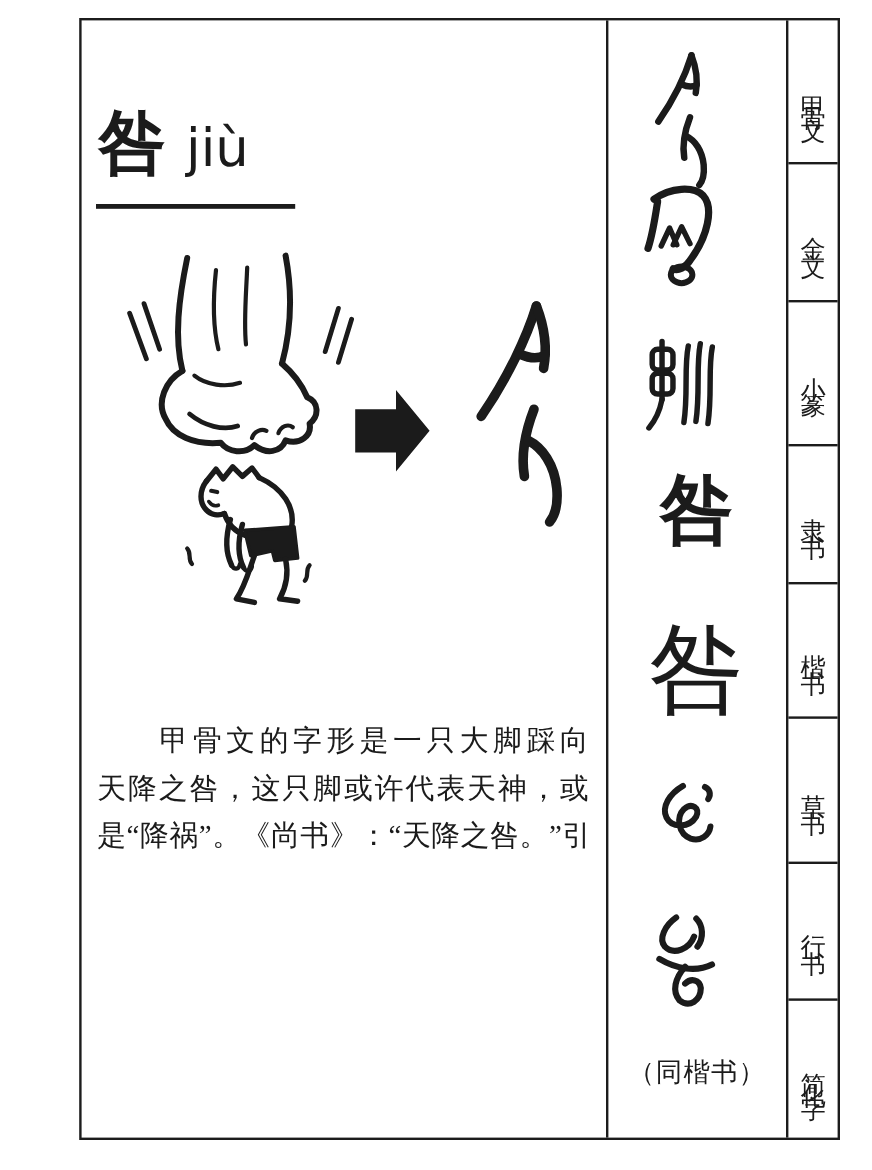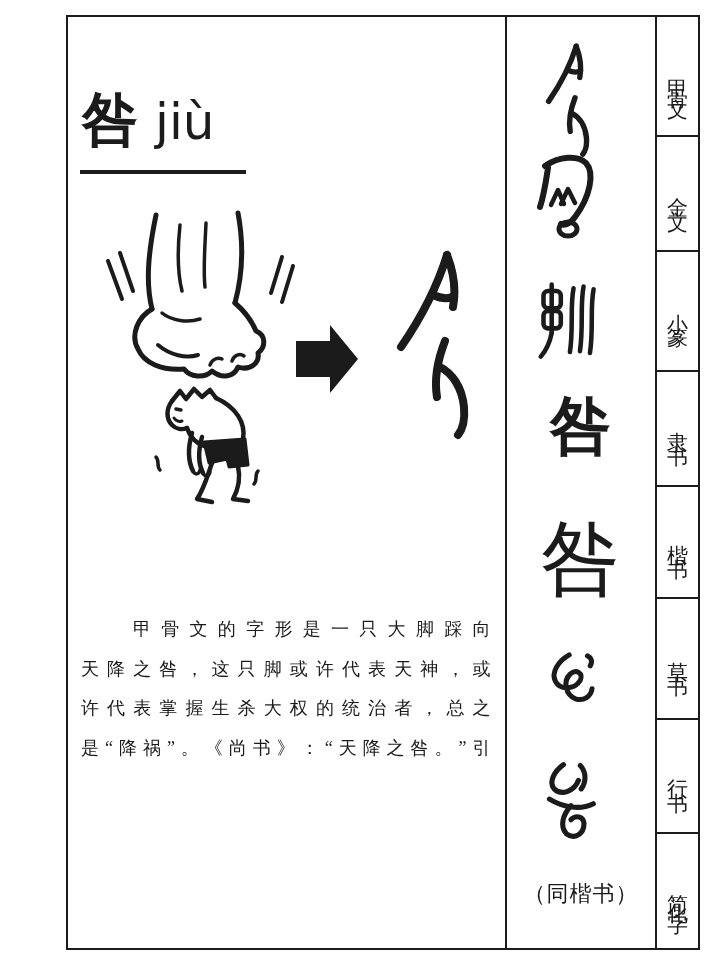--- a/index.html
+++ b/index.html
@@ -4,27 +4,27 @@
 <style>
   html,body{margin:0;padding:0;background:#f6f6f4;}
   .page{position:relative;width:727px;height:975px;background:#ffffff;
         font-family:"Liberation Serif","DejaVu Serif",serif;color:#1b1b1b;overflow:hidden;}
   .frame{position:absolute;left:66px;top:15px;width:634px;height:935px;
          border:2.5px solid #1c1c1c;box-sizing:border-box;display:flex;}
   
   .main{width:437px;position:relative;box-sizing:border-box;}
   .headword-row{position:absolute;left:14px;top:74px;display:flex;align-items:baseline;}
   .hw{font-size:57px;font-weight:600;line-height:1;}
-  .py{font-size:50px;margin-left:16px;font-family:"DejaVu Sans","Liberation Sans",sans-serif;line-height:1;}
+  .py{font-size:44px;margin-left:16px;font-family:"DejaVu Sans","Liberation Sans",sans-serif;line-height:1;}
   .hw-underline{position:absolute;left:12px;top:153px;width:166px;height:3.5px;background:#1c1c1c;}
   .illu{position:absolute;left:24px;top:192px;}
   .arrow{position:absolute;left:226px;top:306px;}
   .bigglyph{position:absolute;left:316px;top:228px;}
-  .para{position:absolute;left:13px;top:582px;width:410px;font-size:18px;line-height:39.5px;
-        letter-spacing:0.5px;margin-top:11px;}
+  .para{position:absolute;left:13px;top:582px;width:410px;font-size:24px;line-height:39.5px;
+        letter-spacing:0.5px;}
   .pline{text-align:justify;text-align-last:justify;white-space:nowrap;}
   .pline.indent{padding-left:52px;box-sizing:border-box;}
   
   .scripts{width:150px;border-left:2px solid #1c1c1c;position:relative;box-sizing:border-box;}
   .g{position:absolute;}
   .gtext{position:absolute;left:0;right:0;text-align:center;line-height:1;}
   .g-clerical{top:378px;font-size:62px;font-weight:700;}
   .g-regular{top:502px;font-size:80px;font-weight:500;}
   .g-note{top:866px;font-size:22px;letter-spacing:1px;}
   
@@ -96,21 +96,20 @@
         <path d="M62,10 C54,36 38,70 16,102"></path>
         <path d="M62,10 C69,28 71,46 68,62"></path>
         <path d="M48,50 C57,54 64,54 69,51"></path>
         <path d="M60,96 C53,114 49,134 52,152"></path>
         <path d="M55,122 C67,128 77,142 79,162 C80,174 78,184 73,190"></path>
       </svg>
 
       <div class="para">
         <div class="pline indent">甲骨文的字形是一只大脚踩向</div>
         <div class="pline">天降之咎，这只脚或许代表天神，或</div>
-        <div class="pline">许代表掌握生杀大权的统治者，总之</div>
         <div class="pline">是“降祸”。《尚书》：“天降之咎。”引</div>
       </div>
     </div>
 
     <div class="scripts">
 
       <svg class="g" style="left:32px;top:23px;" width="60" height="118" viewBox="0 0 100 196" fill="none" stroke="#1b1b1b" stroke-width="9" stroke-linecap="round" stroke-linejoin="round">
         <path d="M62,10 C54,36 38,70 16,102"></path>
         <path d="M62,10 C69,28 71,46 68,62"></path>
         <path d="M48,50 C57,54 64,54 69,51"></path>

